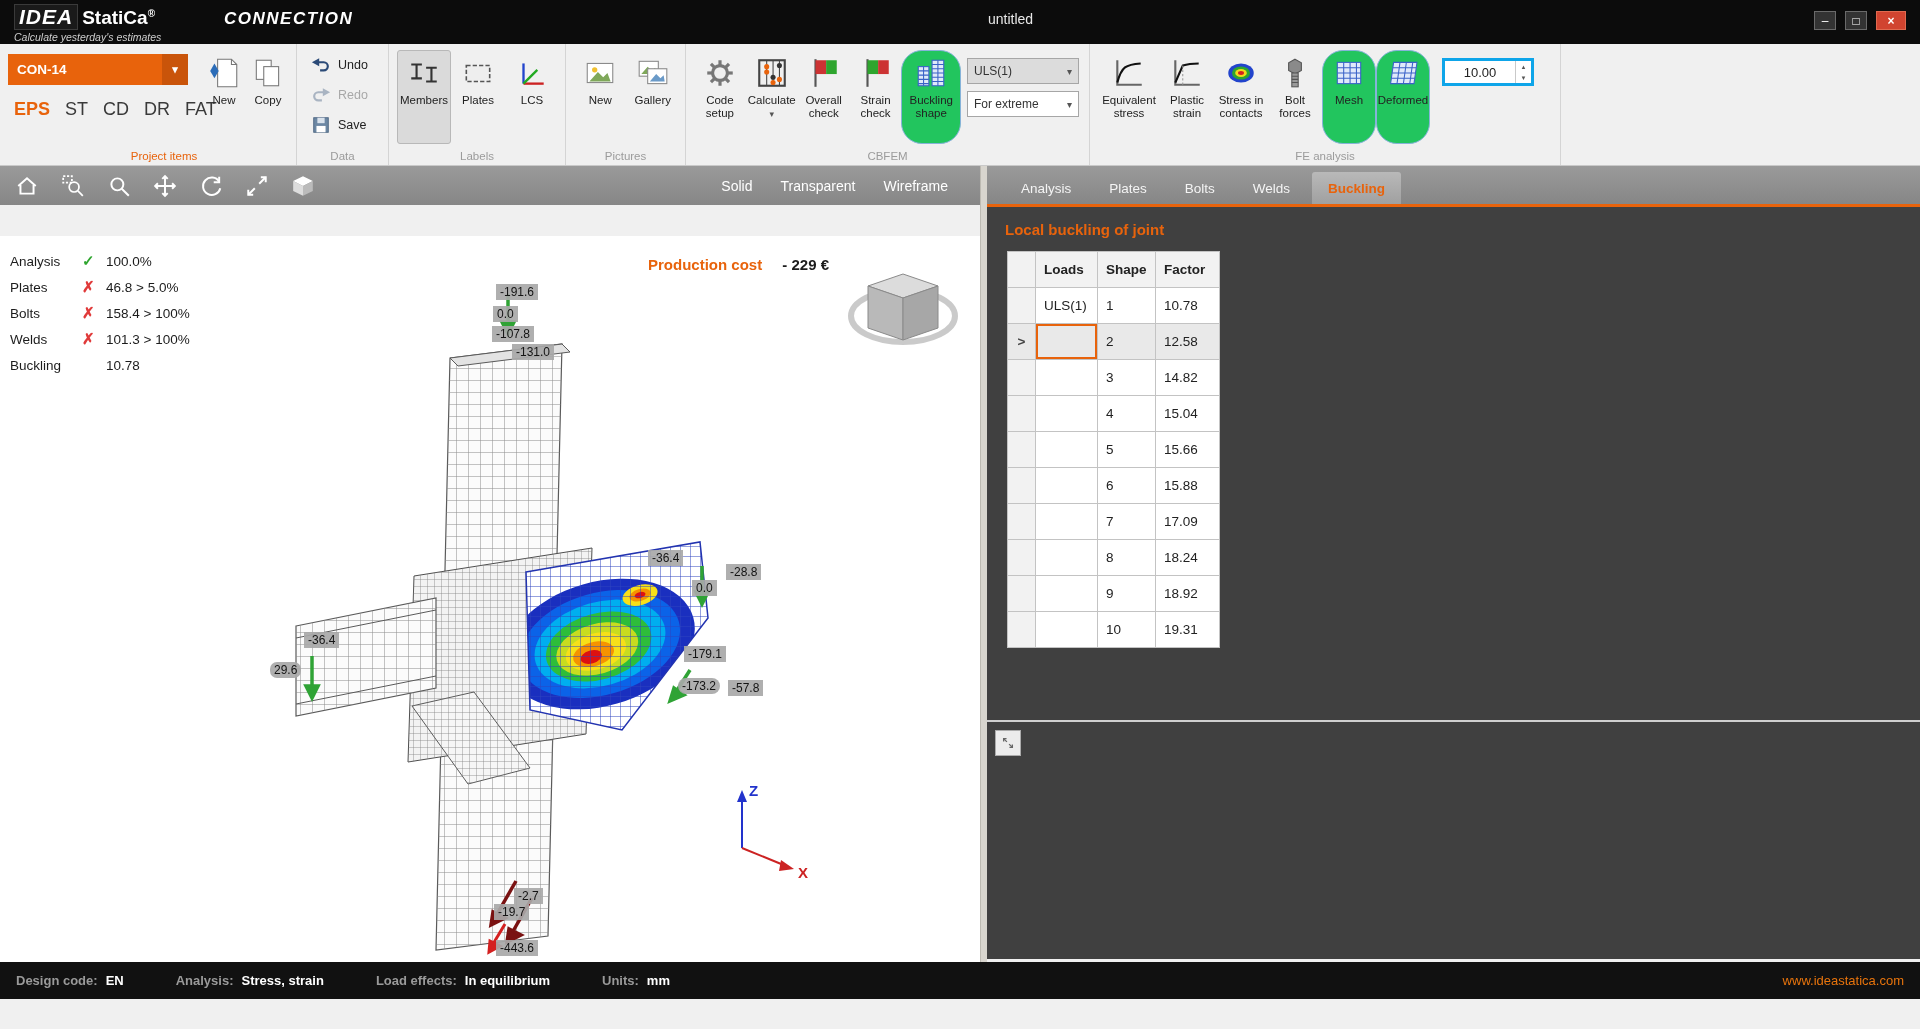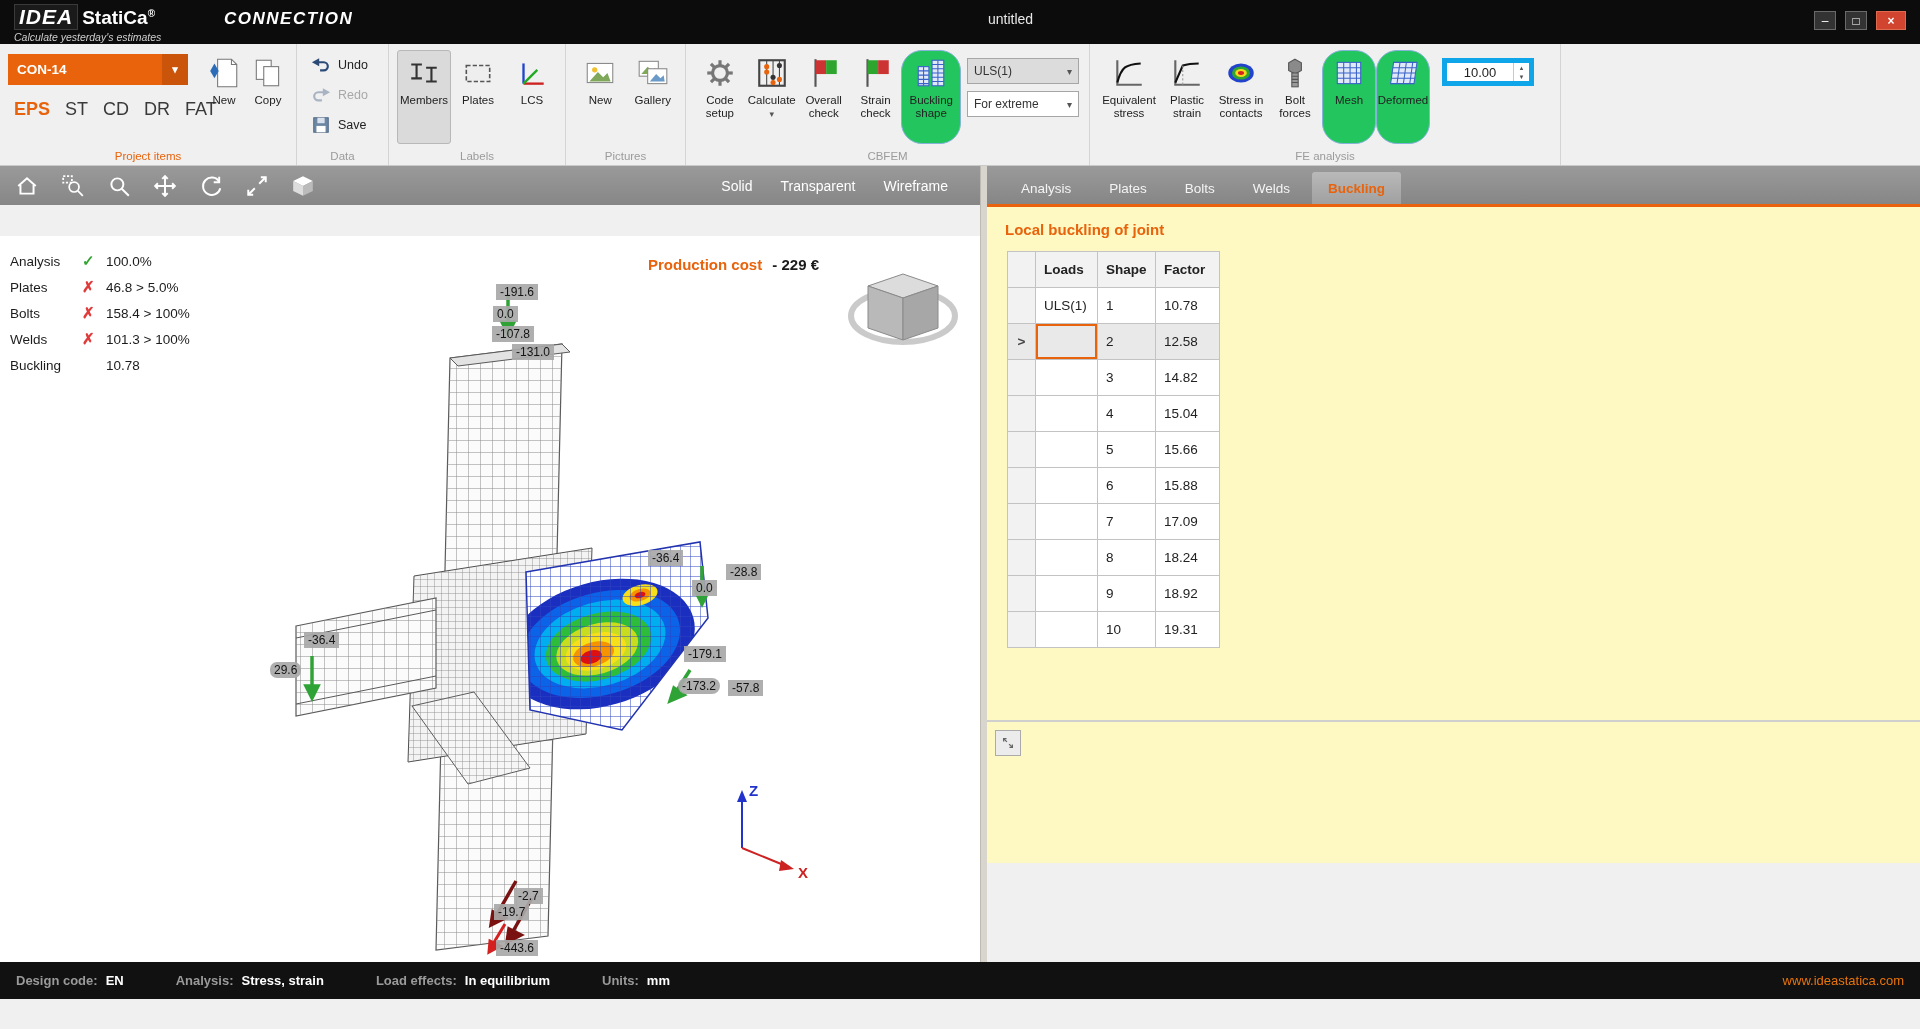--- a/index.html
+++ b/index.html
@@ -31,21 +31,21 @@
     background:#969696; color:#fff; font-size:13px; font-weight:bold;
     border-radius:4px 4px 0 0; }
   .mtab.active { background:#E8630C; }
   
   .ribbon { height:122px; background:#f0f0f0; border-bottom:1px solid #c9c9c9;
     display:flex; }
   .rgroup { position:relative; border-right:1px solid #d4d4d4; padding:6px 6px 20px 8px;
     display:flex; align-items:flex-start; }
   .rgroup-label { position:absolute; bottom:3px; left:0; width:100%; text-align:center;
     font-size:11.5px; color:#9b9b9b; }
-  .rgroup-label.orange { color:#E8630C; }
+  .rgroup-label.orange { color:#E8630C;margin-left:16px; }
   .g1 { width:297px; } .g2 { width:92px; flex-direction:column; }
   .g3 { width:177px; } .g4 { width:120px; } .g5 { width:404px; } .g6 { width:471px; }
   .gfill { flex:1; border-right:none; }
   .pi-left { width:188px; margin-right:6px; }
   .con-select { width:180px; height:31px; background:#E8630C; color:#fff; display:flex;
     align-items:center; font-size:13.5px; font-weight:bold; padding-left:9px; margin-top:4px; }
   .con-arrow { margin-left:auto; width:26px; height:31px; background:#c9540a;
     display:flex; align-items:center; justify-content:center; font-size:11px; }
   .modes { display:flex; gap:15px; margin-top:14px; padding-left:6px; font-size:18px;
     color:#3a3a3a; }
@@ -61,21 +61,21 @@
   .sbtn { display:flex; align-items:center; gap:7px; height:24px; margin:3px 0 3px 6px;
     font-size:12.5px; color:#222; }
   .sbtn.disabled { color:#a8a8a8; }
   .sbtn .sic { width:20px; height:20px; flex:none; }
   .cb-drops { display:flex; flex-direction:column; margin:8px 4px 0 6px; }
   .drop { width:112px; height:26px; border:1px solid #a6a6a6; background:#dcdcdc;
     display:flex; align-items:center; justify-content:space-between;
     font-size:12px; color:#333; padding:0 6px; margin-bottom:7px; }
   .drop.white { background:#fff; }
   .drop .darr { font-size:10px; color:#555; }
-  .spinner { width:92px; height:28px; border:5px solid #0ea5e9; background:#fff;
+  .spinner { width:92px; height:28px; border:3px solid #0ea5e9; background:#fff;
     display:flex; align-items:center; margin:8px 0 0 12px; }
   .spin-val { flex:1; text-align:center; font-size:13px; color:#222; }
   .spin-arrows { width:16px; height:100%; border-left:1px solid #c9c9c9; display:flex;
     flex-direction:column; }
   .spin-btn { flex:1; display:flex; align-items:center; justify-content:center;
     font-size:6px; color:#555; }
   
   .workspace { display:flex; height:796px; }
   .viewport { width:980px; display:flex; flex-direction:column;gap:31px; }
   .vp-toolbar { height:41px; background:linear-gradient(#9a9a9a,#868686);
@@ -88,34 +88,34 @@
   .model { position:absolute; left:0; top:0; }
   .results { position:absolute; left:10px; top:12px; font-size:13.5px; color:#1c1c1c; }
   .res-row { display:flex; align-items:center; height:26px; }
   .res-label { width:72px; }
   .res-ic { width:24px; font-weight:bold; font-size:15px; }
   .res-ic.pass { color:#2ea52e; }
   .res-ic.fail { color:#e03a3a; }
   .res-val { }
   .prod-cost { position:absolute; left:648px; top:20px; font-size:15px; font-weight:bold; }
   .prod-cost .pc-label { color:#E8630C; }
-  .prod-cost .pc-val { color:#1c1c1c; margin-left:6px; }
+  .prod-cost .pc-val { color:#1c1c1c; margin-left:16px; }
   .badge { position:absolute; background:rgba(168,168,168,0.92); color:#141414;
     font-size:12px; padding:1px 4px; white-space:nowrap; }
   
   .splitter { width:7px; background:#d8d5ce; border-left:1px solid #bdbab2; }
   .rightpanel { flex:1; display:flex; flex-direction:column; }
   .rp-tabs { height:41px; background:linear-gradient(#9a9a9a,#868686);
     border-bottom:3px solid #E8630C; display:flex; align-items:flex-end;
     padding-left:18px; gap:6px; }
   .rp-tab { height:32px; display:flex; align-items:center; padding:0 16px;
     color:#f4f4f4; font-size:13.5px; }
   .rp-tab.active { background:linear-gradient(#b9b9b9,#a0a0a0); color:#E8630C;
     font-weight:bold; border-radius:3px 3px 0 0; }
-  .rp-content { position:relative; height:656px; background:#fef9c3;text-decoration:underline; }
+  .rp-content { position:relative; height:752px; background:#404040;text-decoration:underline; }
   .rp-heading { position:absolute; left:18px; top:14px; font-size:15px; font-weight:bold;
     color:#E8630C; }
   .bk-table { position:absolute; left:20px; top:44px; border-collapse:collapse;
     font-size:13.5px; color:#222; }
   .bk-table th, .bk-table td { border:1px solid #c3c3c3; height:36px; padding:0 8px;
     text-align:left; background:#fff; }
   .bk-table th { background:#f2f2f2; font-weight:bold; }
   .bk-table .rowhdr { width:28px; padding:0; text-align:center; background:#f2f2f2;
     color:#444; font-weight:bold; }
   .bk-table .c-loads { width:62px; }

